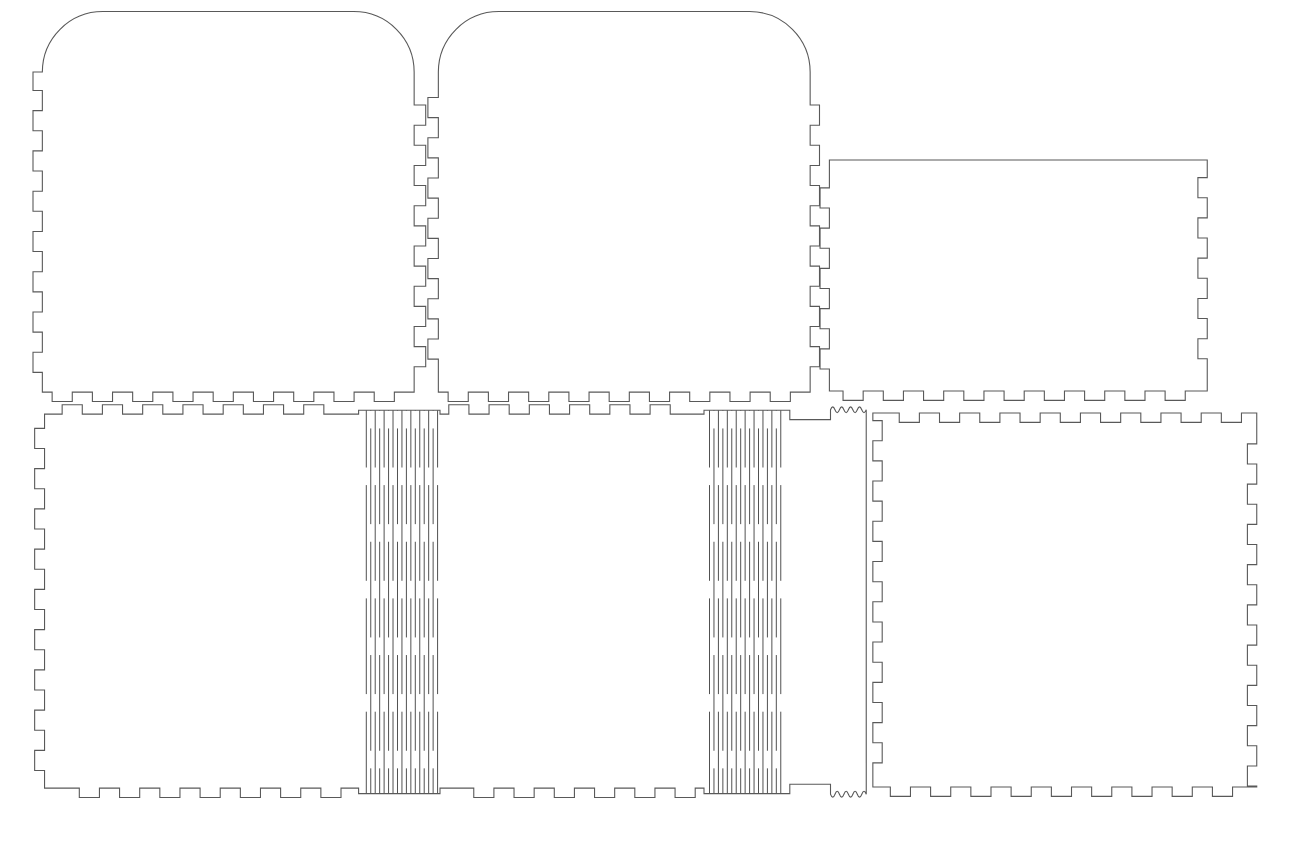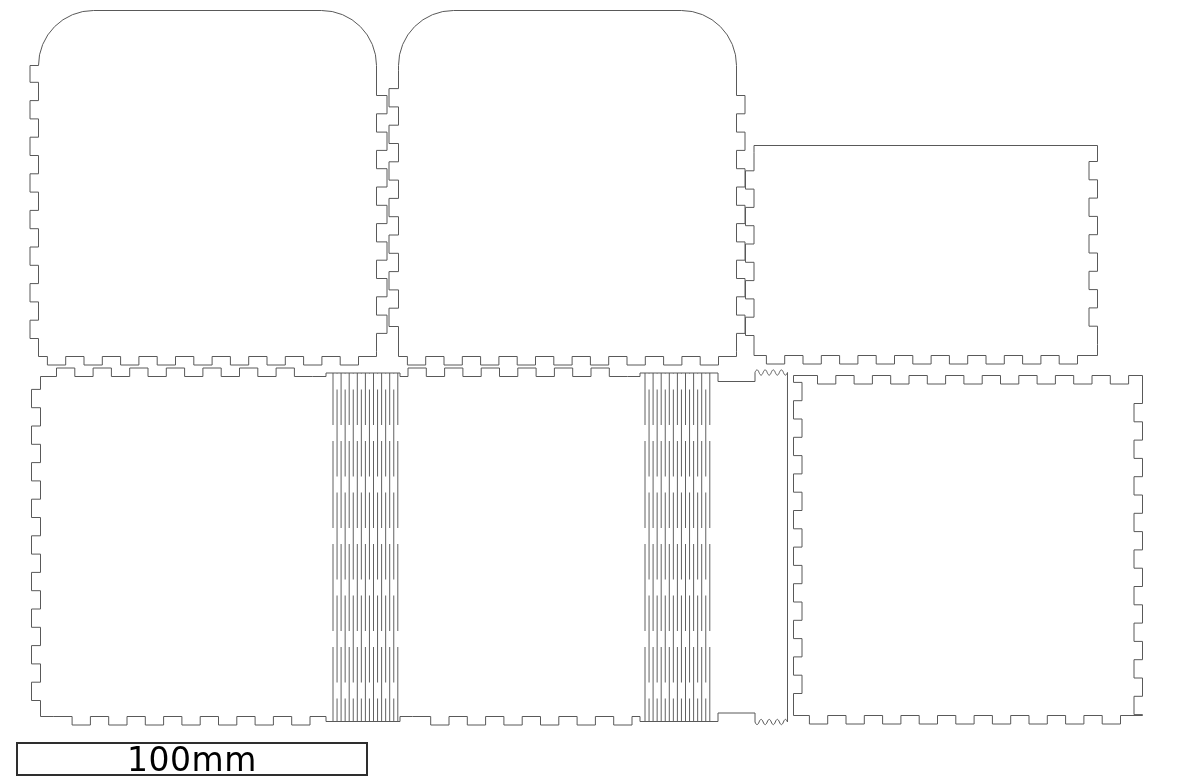--- a/index.html
+++ b/index.html
@@ -72,16 +72,13 @@
         <line x1="685.5" x2="685.5" y1="373" y2="721" stroke-dasharray="87 16" stroke-dashoffset="35"></line>
         <line x1="689.55" x2="689.55" y1="373" y2="721" stroke-dasharray="87 16" stroke-dashoffset="86.5"></line>
         <line x1="693.6" x2="693.6" y1="373" y2="721" stroke-dasharray="87 16" stroke-dashoffset="35"></line>
         <line x1="697.65" x2="697.65" y1="373" y2="721" stroke-dasharray="87 16" stroke-dashoffset="86.5"></line>
         <line x1="701.7" x2="701.7" y1="373" y2="721" stroke-dasharray="87 16" stroke-dashoffset="35"></line>
         <line x1="705.75" x2="705.75" y1="373" y2="721" stroke-dasharray="87 16" stroke-dashoffset="86.5"></line>
         <line x1="709.8" x2="709.8" y1="373" y2="721" stroke-dasharray="87 16" stroke-dashoffset="35"></line>
       </g>
     </svg>
 
-  <div class="scalebar" style="border-color: rgb(46, 46, 46);">
-    <span style="color: rgb(0, 0, 0);">100mm</span>
-  </div>
 </div>
 
 </body></html>

